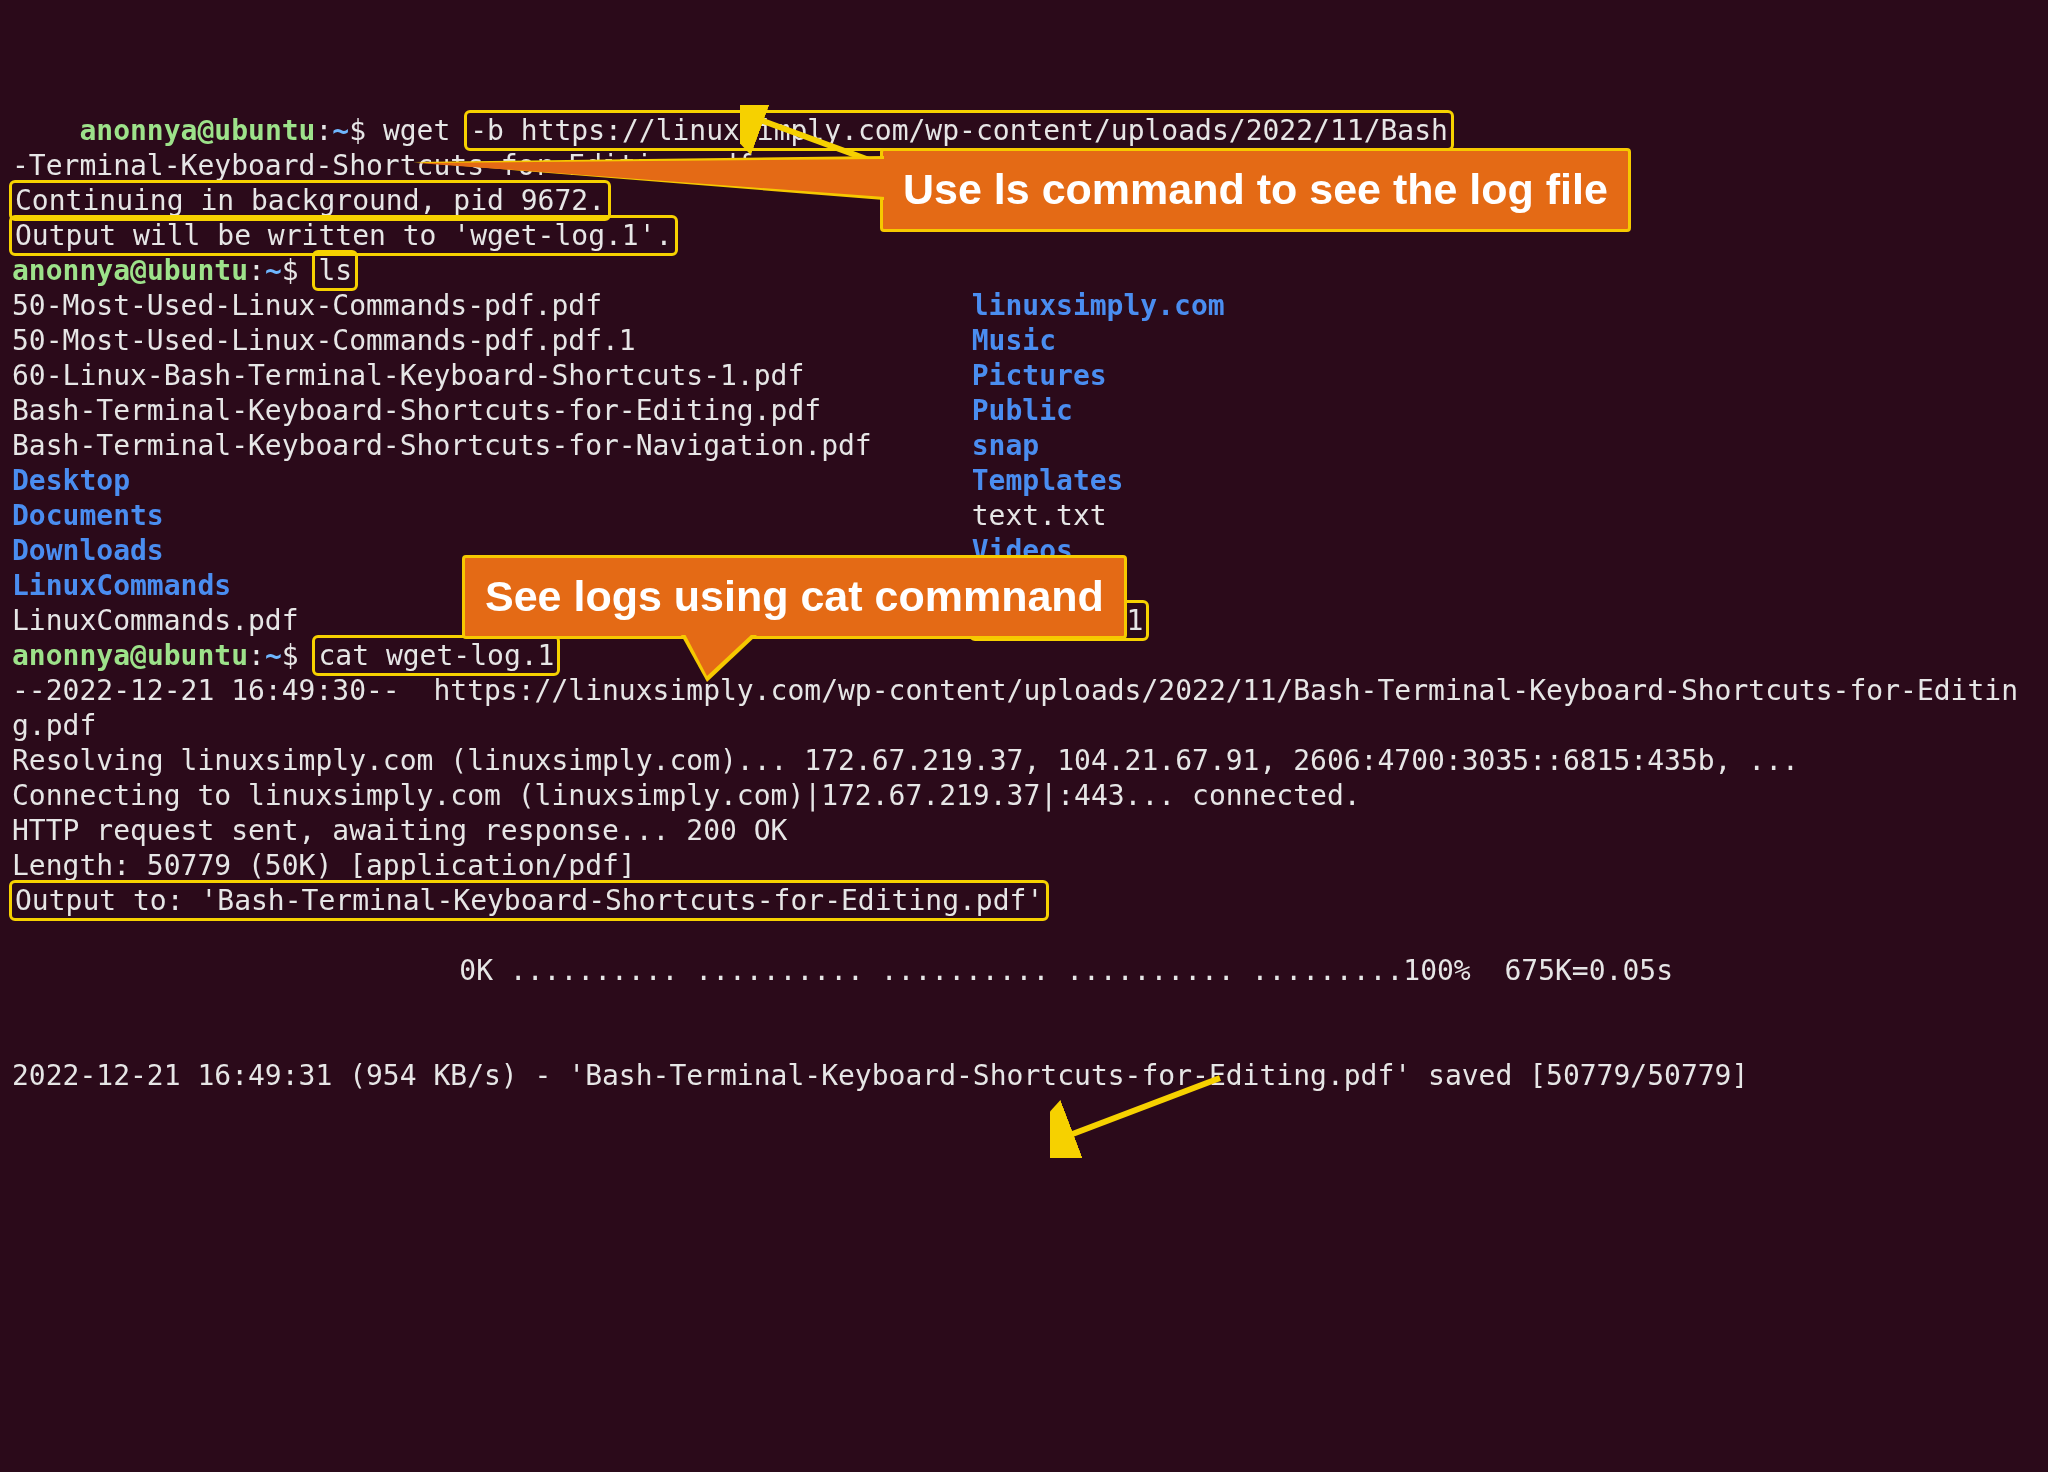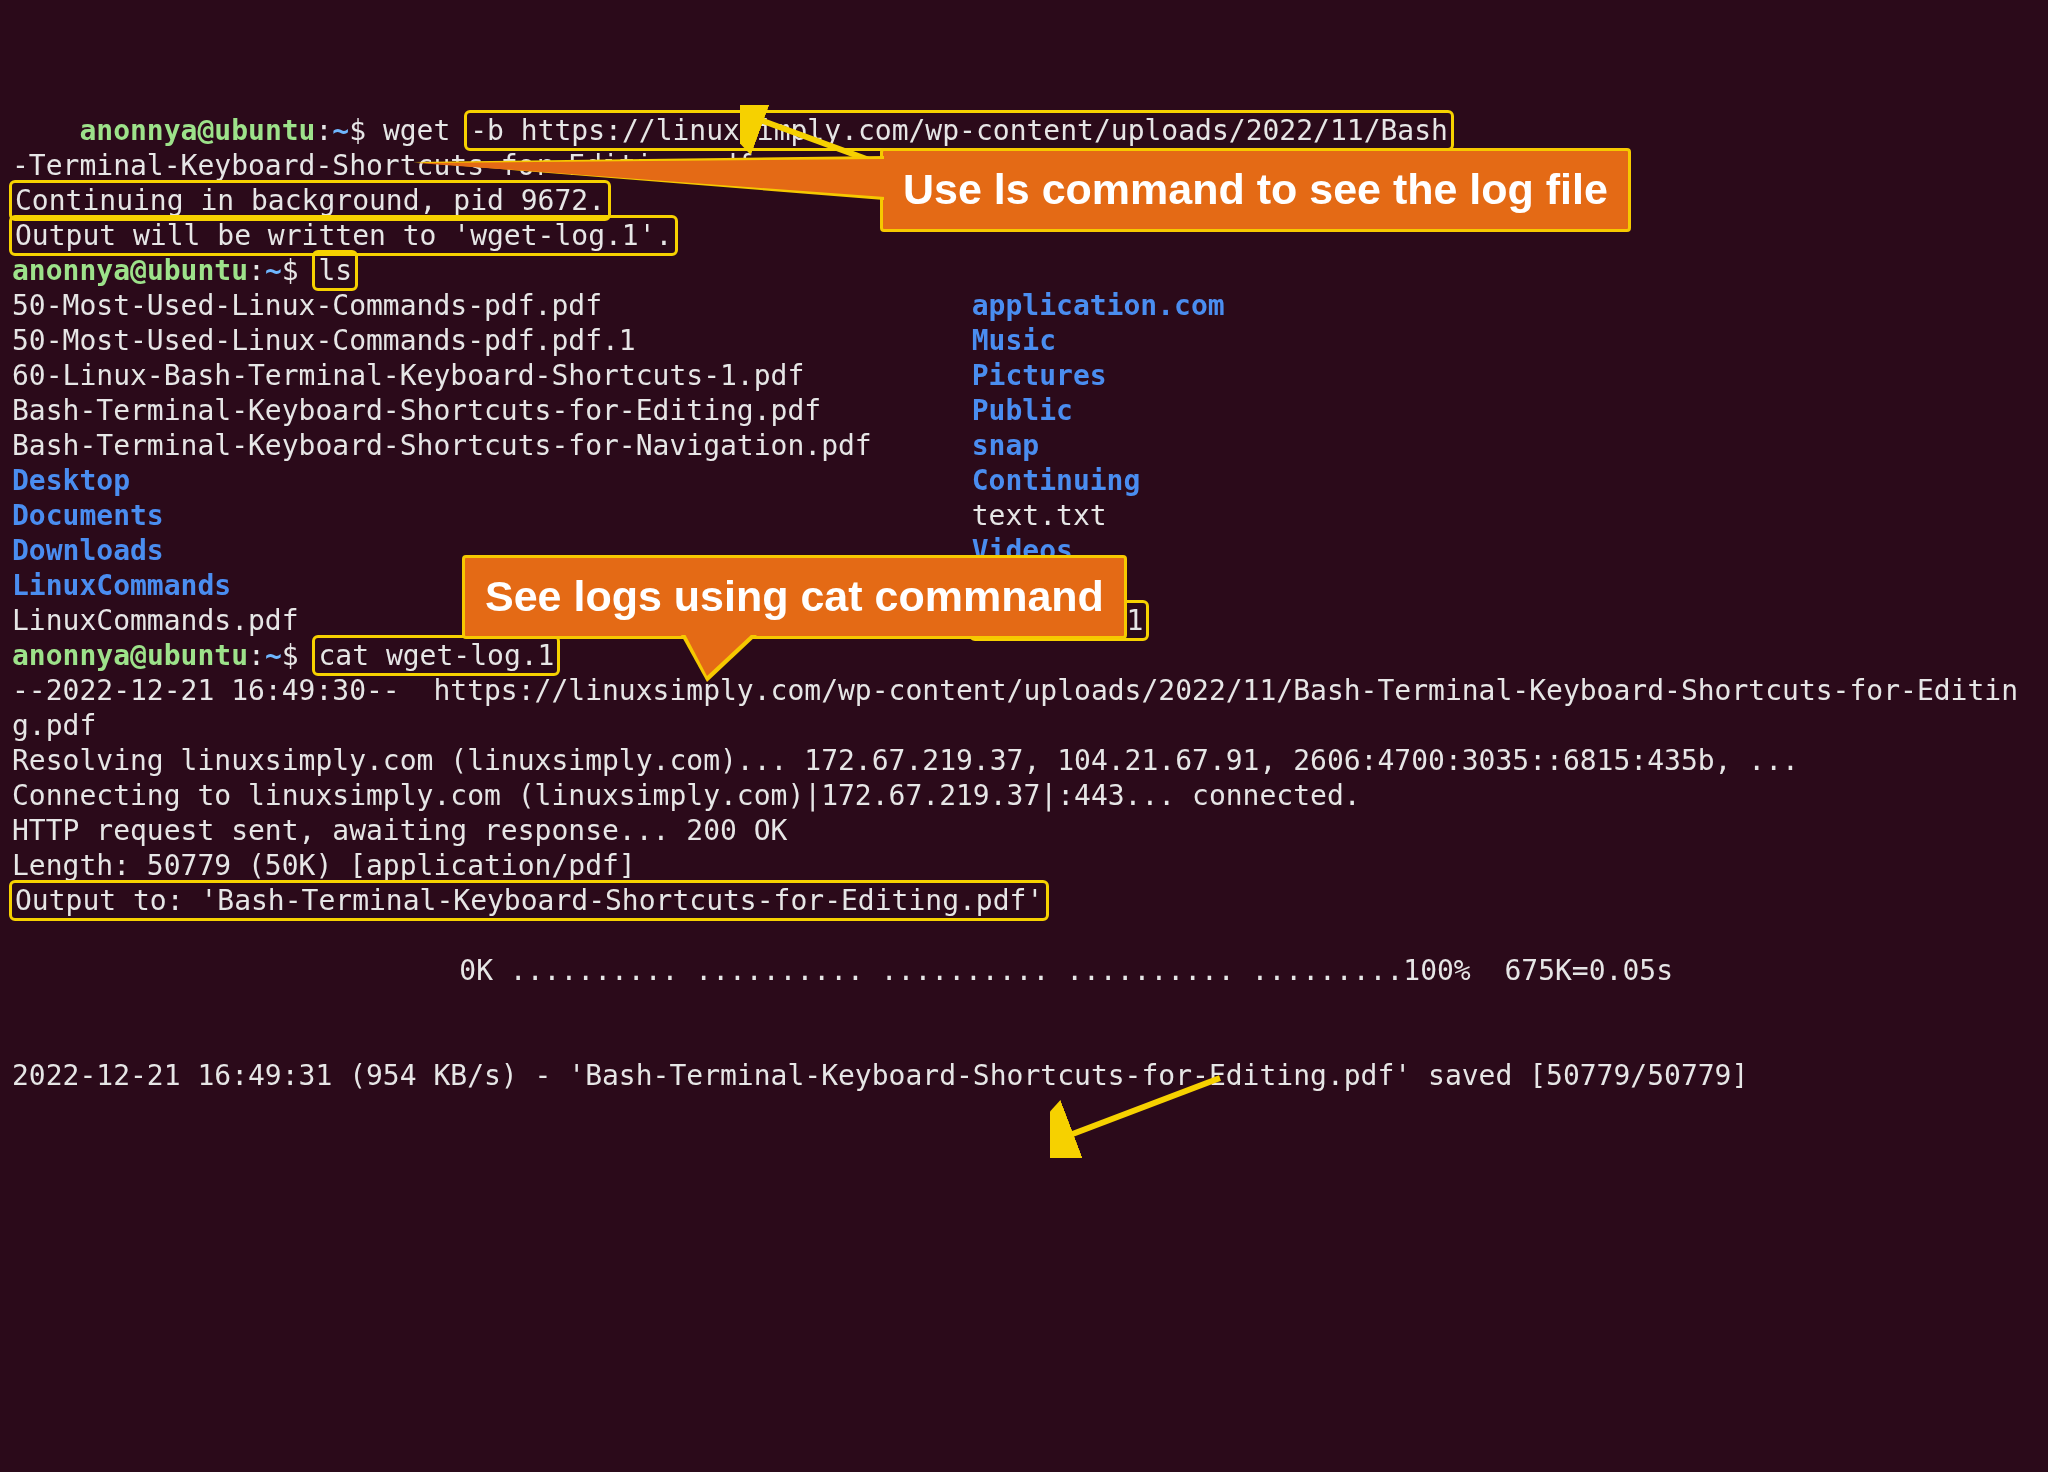--- a/index.html
+++ b/index.html
@@ -129,21 +129,21 @@
   <div class="term">
 
     
     <span class="user">anonnya</span><span class="user">@</span><span class="user">ubuntu</span><span>:</span><span class="path">~</span><span class="dollar">$ </span><span><span>wget</span><span> </span><span class="hbox">-b https://linuxsimply.com/wp-content/uploads/2022/11/Bash</span></span>
 <span>-Terminal-Keyboard-Shortcuts-for-Editing.pdf</span>
 <span class="hbox">Continuing in background, pid 9672.</span>
 <span class="hbox">Output will be written to 'wget-log.1'.</span>
 <span class="user">anonnya</span><span class="user">@</span><span class="user">ubuntu</span><span>:</span><span class="path">~</span><span class="dollar">$ </span><span class="hbox"><span>ls</span></span>
 <div class="ls-cols">
   <div class="col" id="ls-left"><span>50-Most-Used-Linux-Commands-pdf.pdf</span><span>50-Most-Used-Linux-Commands-pdf.pdf.1</span><span>60-Linux-Bash-Terminal-Keyboard-Shortcuts-1.pdf</span><span>Bash-Terminal-Keyboard-Shortcuts-for-Editing.pdf</span><span>Bash-Terminal-Keyboard-Shortcuts-for-Navigation.pdf</span><span class="dir">Desktop</span><span class="dir">Documents</span><span class="dir">Downloads</span><span class="dir">LinuxCommands</span><span>LinuxCommands.pdf</span></div>
-  <div class="col" id="ls-right"><span class="dir">application.com</span><span class="dir">Music</span><span class="dir">Pictures</span><span class="dir">Public</span><span class="dir">snap</span><span class="dir">Continuing</span><span>text.txt</span><span class="dir">Videos</span><span>wget-log</span><span class="hbox" style="align-self: flex-start;"><span>wget-log.1</span></span></div>
+  <div class="col" id="ls-right"><span class="dir">linuxsimply.com</span><span class="dir">Music</span><span class="dir">Pictures</span><span class="dir">Public</span><span class="dir">snap</span><span class="dir">Templates</span><span>text.txt</span><span class="dir">Videos</span><span>wget-log</span><span class="hbox" style="align-self: flex-start;"><span>wget-log.1</span></span></div>
 </div><span class="user">anonnya</span><span class="user">@</span><span class="user">ubuntu</span><span>:</span><span class="path">~</span><span class="dollar">$ </span><span class="hbox"><span>cat wget-log.1</span></span>
 <span>--2022-12-21 16:49:30--  https://linuxsimply.com/wp-content/uploads/2022/11/Bash-Terminal-Keyboard-Shortcuts-for-Editing.pdf</span>
 <span>Resolving linuxsimply.com (linuxsimply.com)... 172.67.219.37, 104.21.67.91, 2606:4700:3035::6815:435b, ...</span>
 <span>Connecting to linuxsimply.com (linuxsimply.com)|172.67.219.37|:443... connected.</span>
 <span>HTTP request sent, awaiting response... 200 OK</span>
 <span>Length: 50779 (50K) [application/pdf]</span>
 <span class="hbox">Output to: 'Bash-Terminal-Keyboard-Shortcuts-for-Editing.pdf'</span>
 
 <div style="display:flex; justify-content:center; width:100%;"><span>     0K .......... .......... .......... .......... .........</span><span>100%  675K=0.05s</span></div>
 

